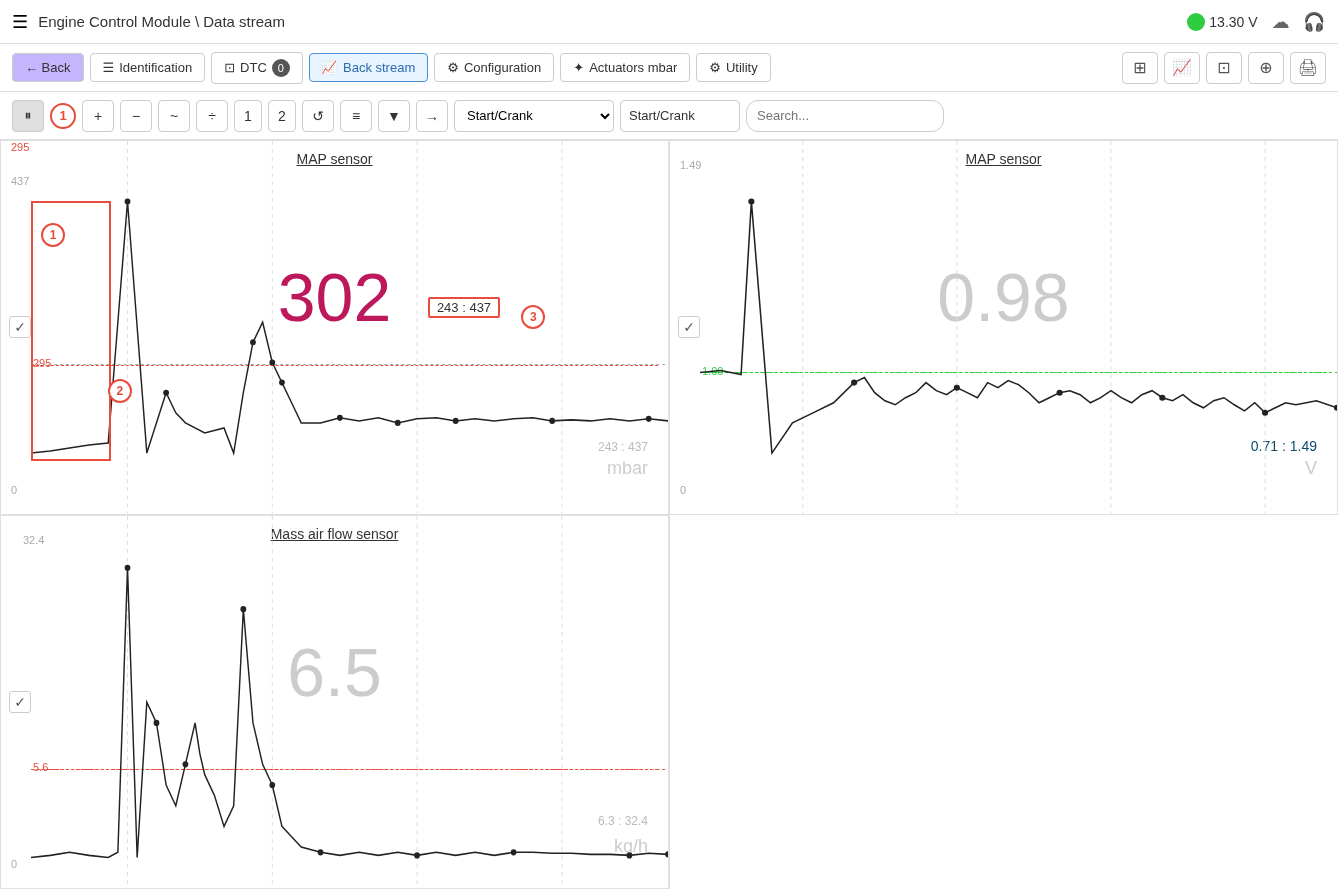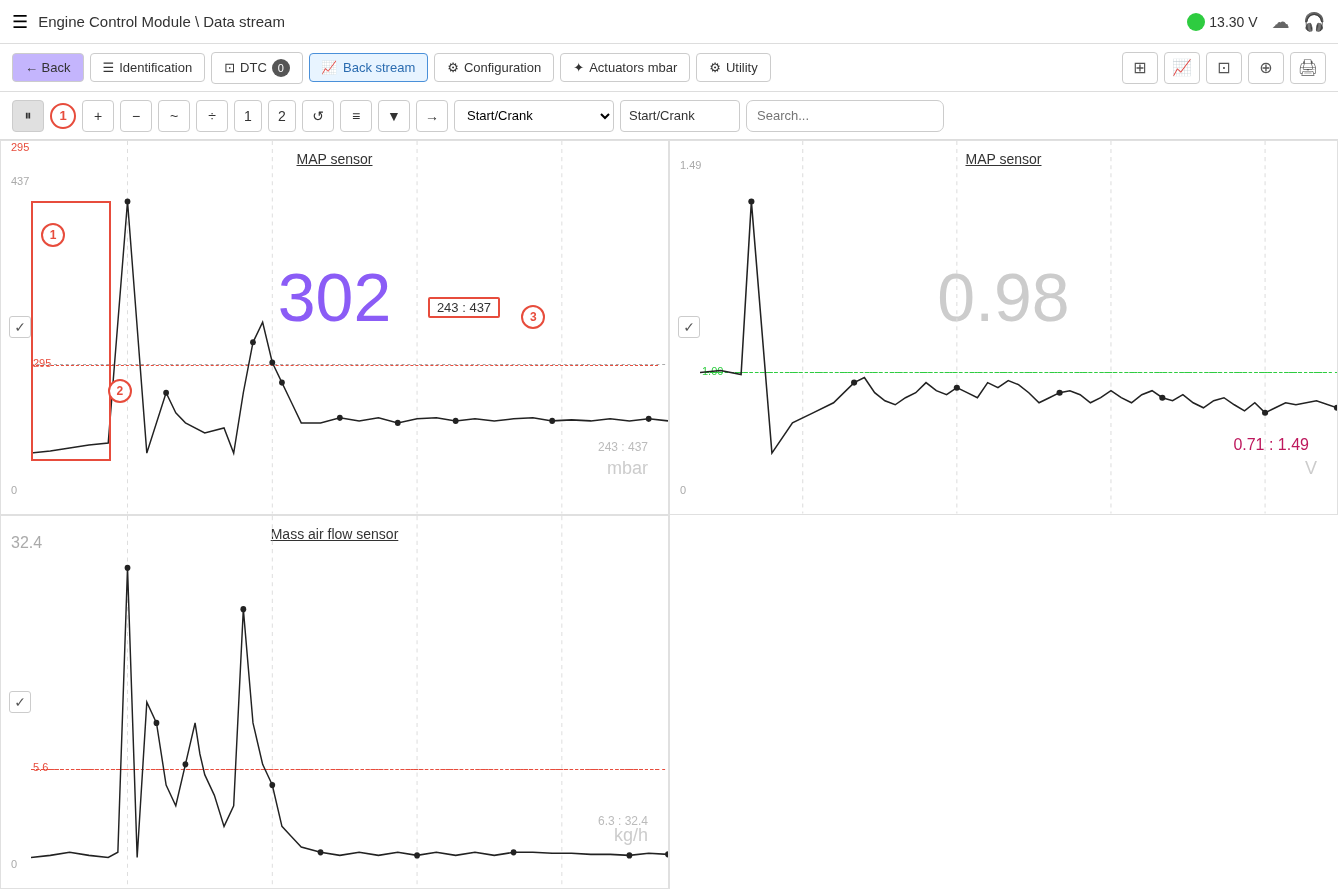--- a/index.html
+++ b/index.html
@@ -60,21 +60,21 @@
     .toolbar-select {
       height: 32px; padding: 0 8px; border: 1px solid #ccc; border-radius: 4px;
       font-size: 13px; background: #fff; min-width: 160px;
     }
     .toolbar-label {
       height: 32px; padding: 0 8px; border: 1px solid #ccc; border-radius: 4px;
       font-size: 13px; background: #fff; display: flex; align-items: center;
       min-width: 120px; color: #333;
     }
     .search-input {
-      height: 32px; padding: 0 10px; border: 1px solid #ccc; border-radius: 7px;
+      height: 32px; padding: 0 10px; border: 1px solid #ccc; border-radius: 12px;
       font-size: 13px; background: #fff; min-width: 180px; color: #aaa;
     }
     .chart-panel {
       border: 1px solid #e0e0e0; position: relative; overflow: hidden;
       background: #fff;
     }
 
     .chart-title {
       text-align: center; font-size: 14px; color: #333; padding-top: 6px;
       position: absolute; top: 4px; left: 0; right: 0; text-decoration: underline;
@@ -177,21 +177,21 @@
 
 <div style="display:grid; grid-template-columns:1fr 1fr; grid-template-rows:1fr 1fr; height:calc(889px - 140px); background:#fff;">
 
   <div class="chart-panel" style="position:relative; border-right:1px solid #e0e0e0; border-bottom:1px solid #e0e0e0;">
     <span class="chart-title">MAP sensor</span>
 
     <span style="position:absolute;top:18px;left:10px;font-size:11px;color:#aaa;margin-top:16px;">437</span>
     <span style="position:absolute;bottom:18px;left:10px;font-size:11px;color:#aaa;">0</span>
     <span style="position:absolute;font-size:11px;color:#e74c3c;left:10px;">295</span>
 
-    <span style="position:absolute;font-size:68px;color:#8b5cf6;font-weight:300;left:50%;top:42%;transform:translate(-50%,-50%);">302</span>
+    <span style="position:absolute;font-size:68px;color:#be185d;font-weight:300;left:50%;top:42%;transform:translate(-50%,-50%);">302</span>
     <span style="position:absolute;bottom:35px;right:20px;font-size:18px;color:#ccc;">mbar</span>
     <span style="position:absolute;bottom:60px;right:20px;font-size:12px;color:#bbb;">
       <span>243 : 437</span>
     </span>
 
     <div class="checkbox-btn" style="top:50%;left:8px;transform:translateY(-50%);">✓</div>
 
     <div style="position:absolute;top:22%;left:6%;width:24px;height:24px;border:2px solid #e74c3c;border-radius:50%;background:#fff;display:flex;align-items:center;justify-content:center;color:#e74c3c;font-size:12px;font-weight:bold;z-index:10;">1</div>
     <div style="position:absolute;top:64%;left:16%;width:24px;height:24px;border:2px solid #e74c3c;border-radius:50%;background:#fff;display:flex;align-items:center;justify-content:center;color:#e74c3c;font-size:12px;font-weight:bold;z-index:10;">2</div>
     <div style="position:absolute;top:44%;left:78%;width:24px;height:24px;border:2px solid #e74c3c;border-radius:50%;background:#fff;display:flex;align-items:center;justify-content:center;color:#e74c3c;font-size:12px;font-weight:bold;z-index:10;">3</div>
@@ -233,21 +233,21 @@
   </div>
 
   <div class="chart-panel" style="position:relative; border-bottom:1px solid #e0e0e0;">
     <span class="chart-title">MAP sensor</span>
 
     <span style="position:absolute;top:18px;left:10px;font-size:11px;color:#aaa;">1.49</span>
     <span style="position:absolute;bottom:18px;left:10px;font-size:11px;color:#aaa;">0</span>
 
     <span style="position:absolute;font-size:68px;color:#ccc;font-weight:300;left:50%;top:42%;transform:translate(-50%,-50%);">0.98</span>
     <span style="position:absolute;bottom:35px;right:20px;font-size:18px;color:#ccc;">V</span>
-    <span style="position:absolute;bottom:60px;right:28px;font-size:16px;color:#be185d;">0.71 : 1.49</span>
+    <span style="position:absolute;bottom:60px;right:20px;font-size:14px;color:#0c4a6e;">0.71 : 1.49</span>
 
     <div style="position:absolute;border-top:1px dashed #2ecc40;left:30px;right:10px;top:62%;"></div>
     <span style="position:absolute;top:60%;left:32px;font-size:11px;color:#2ecc40;">1.00</span>
 
     <div class="checkbox-btn" style="top:50%;left:8px;transform:translateY(-50%);">✓</div>
 
     <svg viewBox="0 0 620 370" preserveAspectRatio="none" style="position:absolute;top:0;left:30px;width:calc(100% - 30px);height:100%;">
       <line x1="100" y1="0" x2="100" y2="370" stroke="#ddd" stroke-dasharray="4,4" stroke-width="1"></line>
       <line x1="250" y1="0" x2="250" y2="370" stroke="#ddd" stroke-dasharray="4,4" stroke-width="1"></line>
       <line x1="400" y1="0" x2="400" y2="370" stroke="#ddd" stroke-dasharray="4,4" stroke-width="1"></line>
@@ -264,24 +264,25 @@
       <circle cx="350" cy="250" r="3" fill="#222"></circle>
       <circle cx="450" cy="255" r="3" fill="#222"></circle>
       <circle cx="550" cy="270" r="3" fill="#222"></circle>
       <circle cx="620" cy="265" r="3" fill="#222"></circle>
     </svg>
   </div>
 
   <div class="chart-panel" style="position:relative; grid-column:1; grid-row:2; border-right:1px solid #e0e0e0;">
     <span class="chart-title">Mass air flow sensor</span>
 
-    <span style="position:absolute;top:18px;left:10px;font-size:16px;color:#aaa;">32.4</span>
+    <span style="position:absolute;top:18px;left:22px;font-size:11px;color:#aaa;">32.4</span>
     <span style="position:absolute;bottom:18px;left:10px;font-size:11px;color:#aaa;">0</span>
 
-    <span style="position:absolute;bottom:42px;right:20px;font-size:18px;color:#ccc;">kg/h</span>
+    <span style="position:absolute;font-size:68px;color:#ccc;font-weight:300;left:50%;top:42%;transform:translate(-50%,-50%);">6.5</span>
+    <span style="position:absolute;bottom:31px;right:20px;font-size:18px;color:#ccc;">kg/h</span>
     <span style="position:absolute;bottom:60px;right:20px;font-size:12px;color:#bbb;">6.3 : 32.4</span>
 
     <div style="position:absolute;border-top:1px dashed #e74c3c;left:30px;right:10px;top:68%;"></div>
     <span style="position:absolute;top:66%;left:32px;font-size:11px;color:#e74c3c;">5.6</span>
 
     <div class="checkbox-btn" style="top:50%;left:8px;transform:translateY(-50%);">✓</div>
 
     <svg viewBox="0 0 660 360" preserveAspectRatio="none" style="position:absolute;top:0;left:30px;width:calc(100% - 30px);height:100%;">
       <line x1="100" y1="0" x2="100" y2="360" stroke="#ddd" stroke-dasharray="4,4" stroke-width="1"></line>
       <line x1="250" y1="0" x2="250" y2="360" stroke="#ddd" stroke-dasharray="4,4" stroke-width="1"></line>

